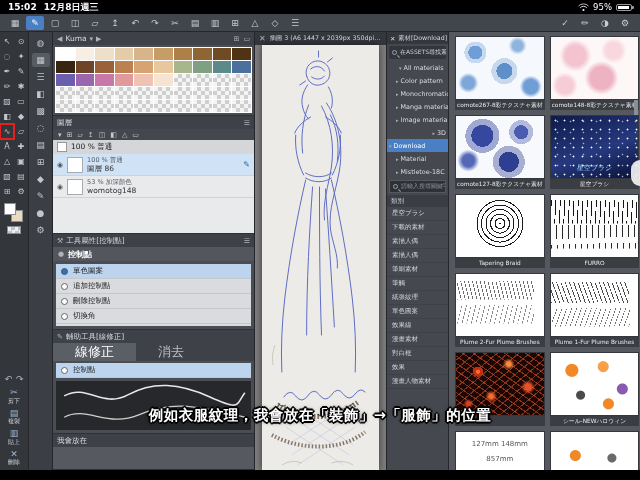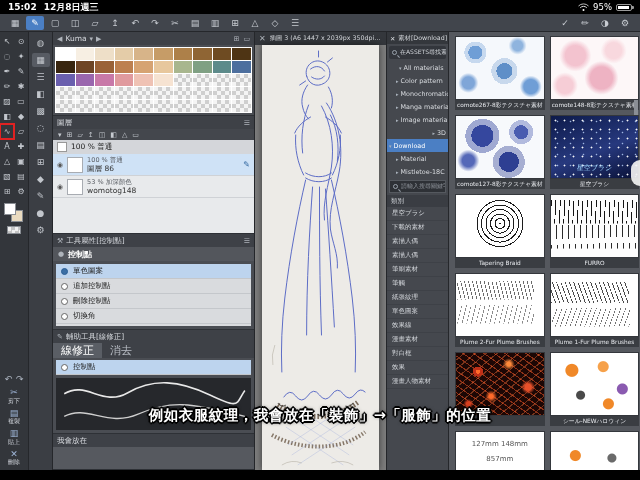--- a/index.html
+++ b/index.html
@@ -77,21 +77,21 @@
     font-size:8px;font-weight:bold}
   .tp-options{flex:1;margin:3px;background:#d9dbde;display:flex;flex-direction:column}
   .tp-opt{flex:0 0 15px;display:flex;align-items:center;gap:5px;padding:0 5px;font-size:7.5px;color:#222;
     border-bottom:1px solid #c4c7cb}
   .tp-opt.selected{background:#bdd4ee}
   .oicon{width:7px;height:7px;border:1px solid #666;border-radius:50%;background:#fff;flex:0 0 auto}
   .tp-opt.selected .oicon{background:#3a6ea5;border-color:#2a5e95}
   
   .p-subtool{flex:0 0 104px}
   .st-tabs{flex:0 0 14px;display:flex;background:#3e4147}
-  .st-tab{padding:0 8px;display:flex;align-items:center;font-size:11px;color:#b9bec5}
+  .st-tab{padding:0 22px;display:flex;align-items:center;font-size:13px;color:#b9bec5}
   .st-tab.active{background:#5a5e65;color:#fff}
   .st-list{display:flex;flex-direction:column;background:#d9dbde;margin:2px 3px 0}
   .st-item{flex:0 0 15px;display:flex;align-items:center;gap:5px;padding:0 5px;font-size:7.5px;color:#222;
     border-bottom:1px solid #c4c7cb}
   .st-item.selected{background:#bdd4ee}
   .st-preview{flex:1;margin:3px;background:#26282c;position:relative;overflow:hidden}
   .st-preview svg{width:100%;height:100%}
   
   .p-brush{flex:1 1 auto}
   .p-brush .fill{flex:1;background:#56595f}

